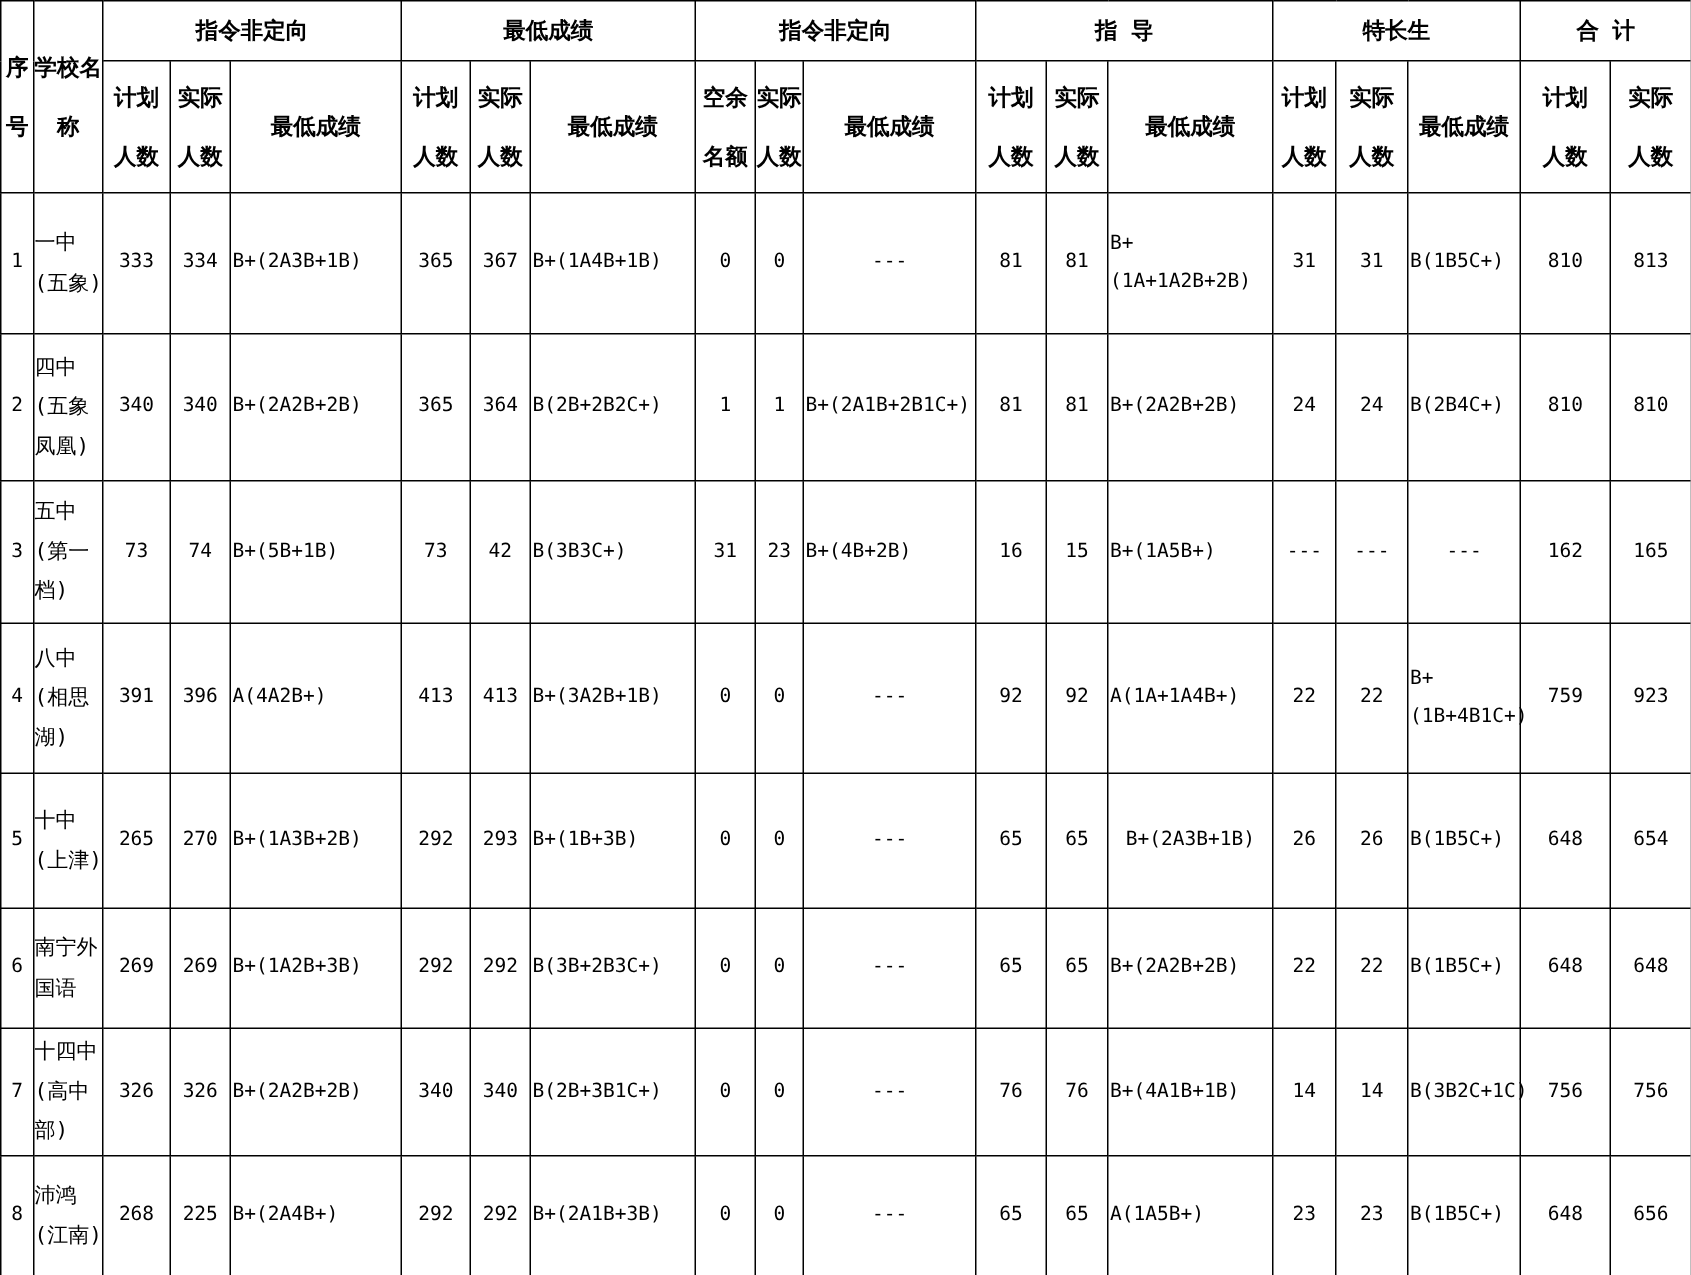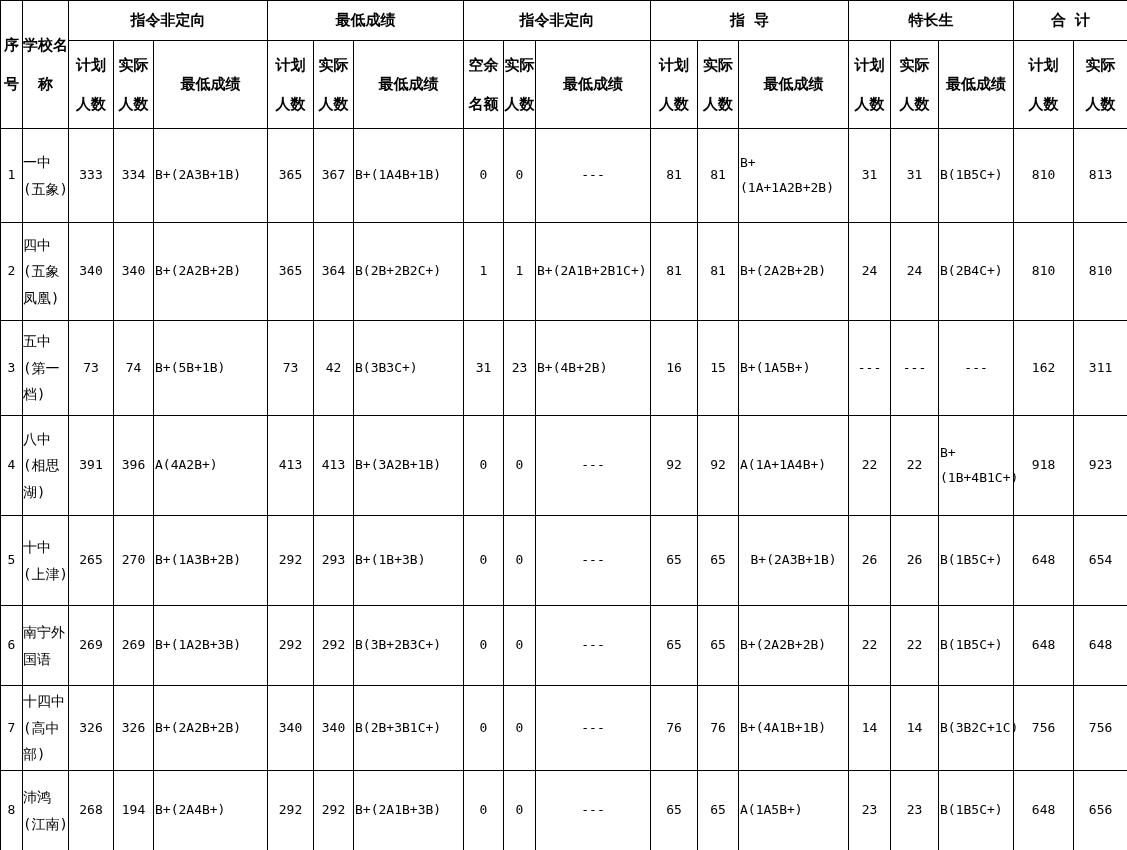--- a/index.html
+++ b/index.html
@@ -187,21 +187,21 @@
         <td class="num">31</td>
         <td class="num">23</td>
         <td class="score">B+(4B+2B)</td>
         <td class="num">16</td>
         <td class="num">15</td>
         <td class="score">B+(1A5B+)</td>
         <td class="num">---</td>
         <td class="num">---</td>
         <td class="num">---</td>
         <td class="num">162</td>
-        <td class="num">311</td>
+        <td class="num">165</td>
       </tr>
       <tr style="height: 100px;">
         <td class="num">4</td>
         <td class="school">八中
 (相思
 湖)</td>
         <td class="num">391</td>
         <td class="num">396</td>
         <td class="score">A(4A2B+)</td>
         <td class="num">413</td>
@@ -210,21 +210,21 @@
         <td class="num">0</td>
         <td class="num">0</td>
         <td class="num">---</td>
         <td class="num">92</td>
         <td class="num">92</td>
         <td class="score">A(1A+1A4B+)</td>
         <td class="num">22</td>
         <td class="num">22</td>
         <td class="score">B+
 (1B+4B1C+)</td>
-        <td class="num">918</td>
+        <td class="num">759</td>
         <td class="num">923</td>
       </tr>
       <tr style="height: 90px;">
         <td class="num">5</td>
         <td class="school">十中
 (上津)</td>
         <td class="num">265</td>
         <td class="num">270</td>
         <td class="score">B+(1A3B+2B)</td>
         <td class="num">292</td>
@@ -285,21 +285,21 @@
         <td class="num">14</td>
         <td class="score">B(3B2C+1C)</td>
         <td class="num">756</td>
         <td class="num">756</td>
       </tr>
       <tr style="height: 80px;">
         <td class="num">8</td>
         <td class="school">沛鸿
 (江南)</td>
         <td class="num">268</td>
-        <td class="num">194</td>
+        <td class="num">225</td>
         <td class="score">B+(2A4B+)</td>
         <td class="num">292</td>
         <td class="num">292</td>
         <td class="score">B+(2A1B+3B)</td>
         <td class="num">0</td>
         <td class="num">0</td>
         <td class="num">---</td>
         <td class="num">65</td>
         <td class="num">65</td>
         <td class="score">A(1A5B+)</td>

